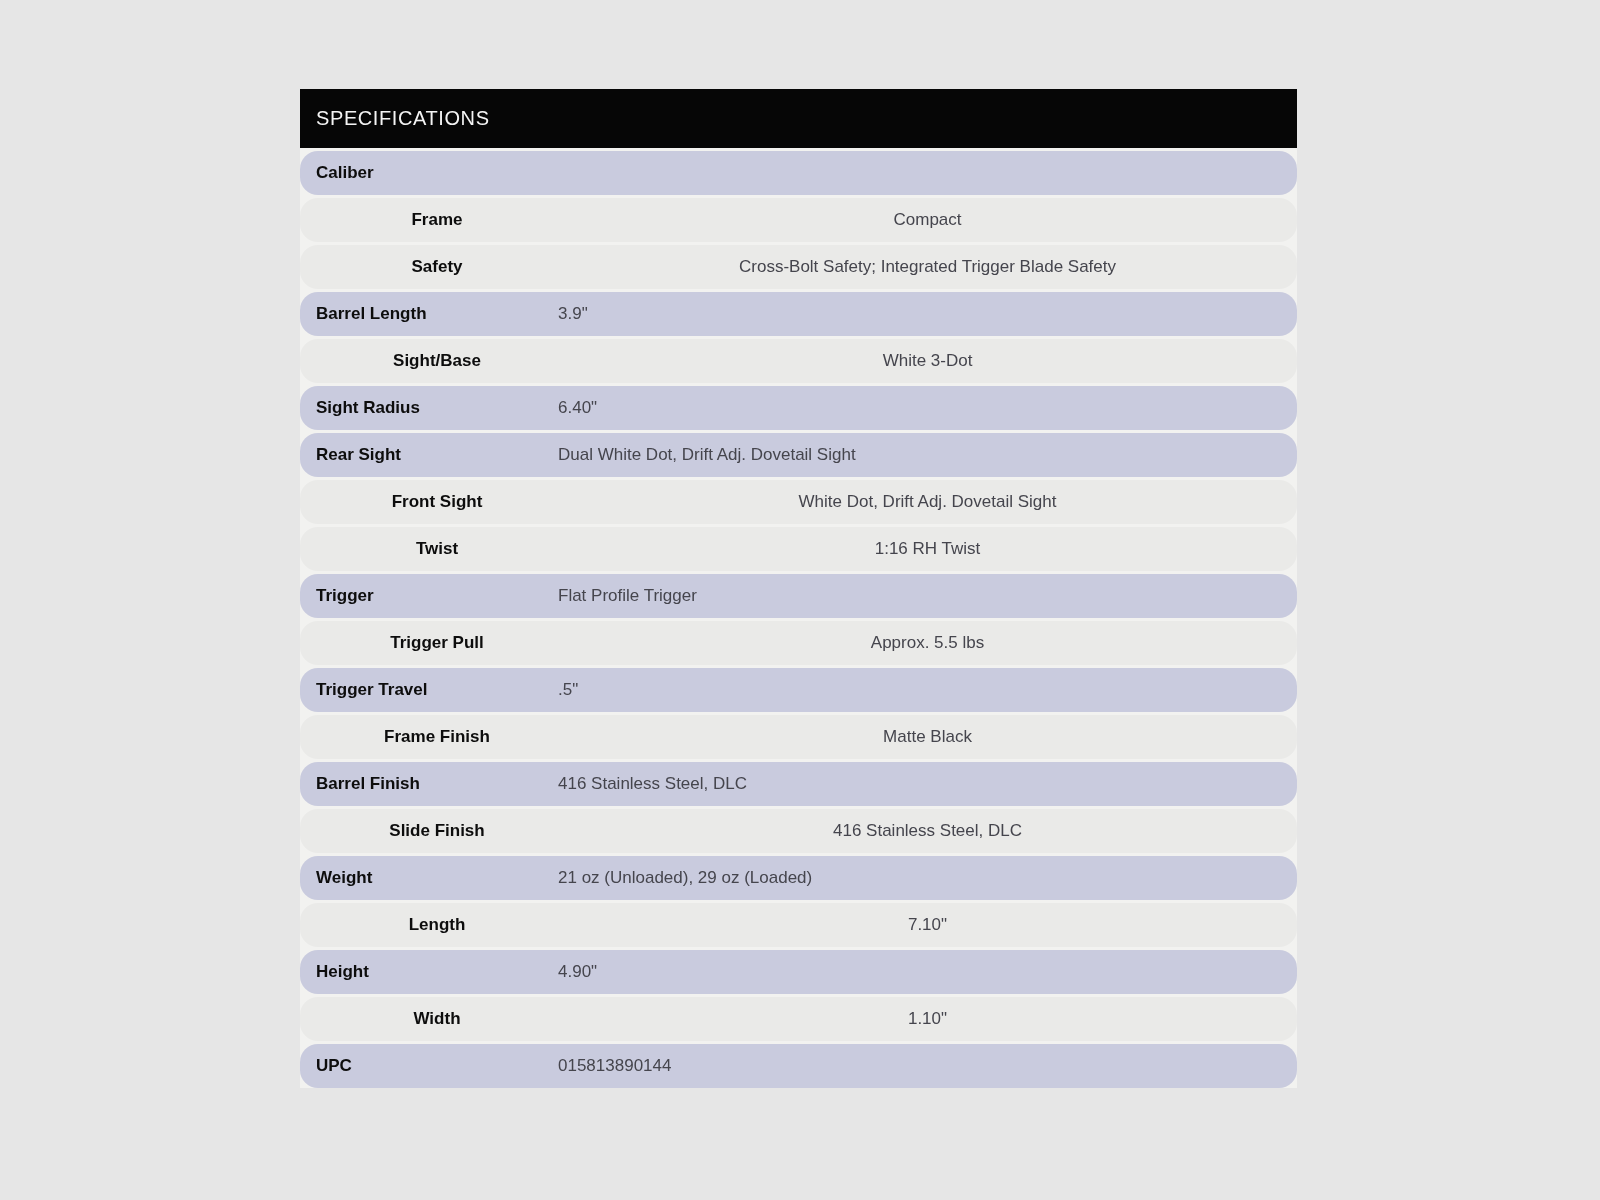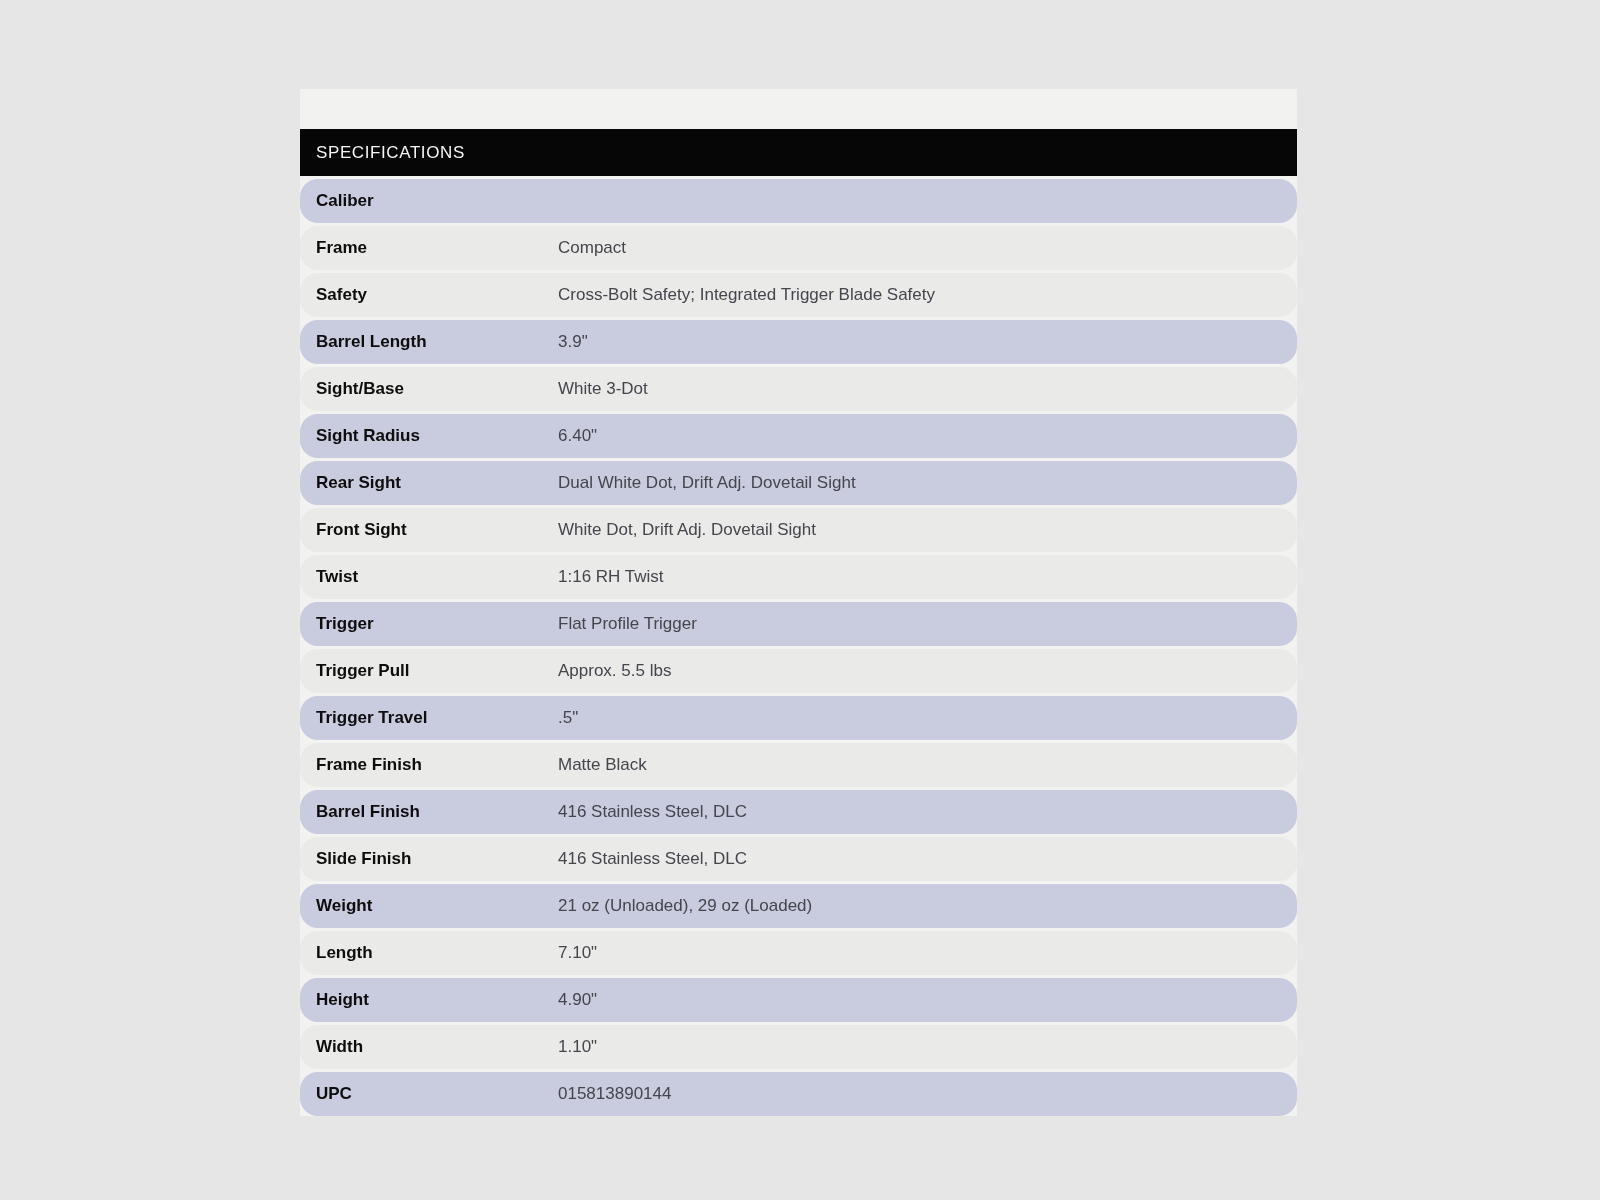--- a/index.html
+++ b/index.html
@@ -28,38 +28,37 @@
   .spec-table {
     position: absolute;
     left: 300px;
     top: 89px;
     width: 997px;
     background: var(--table_gap_bg);
   }
   .spec-header {
     background: var(--header_bg);
     color: var(--header_text);
-    height: 47px;
+    height: 59px;
     display: flex;
     align-items: center;
     padding-left: 16px;
-    font-size: 17px;
+    font-size: 20px;
     letter-spacing: 0.6px;
     font-weight: 400;
-    margin-top: 40px;
   }
   .spec-row {
     display: flex;
     align-items: center;
     height: 44px;
     margin-top: 3px;
     border-radius: 18px;
   }
   .spec-row.alt  { background: var(--row_alt); }
-  .spec-row.base { background: var(--row_base); }
+  .spec-row.base { background: var(--row_base); text-align: center; }
   .spec-label {
     flex: none;
     width: 258px;
     padding-left: 16px;
     font-size: 17px;
     font-weight: 700;
     color: var(--label_text);
   }
   .spec-value {
     flex: 1;

